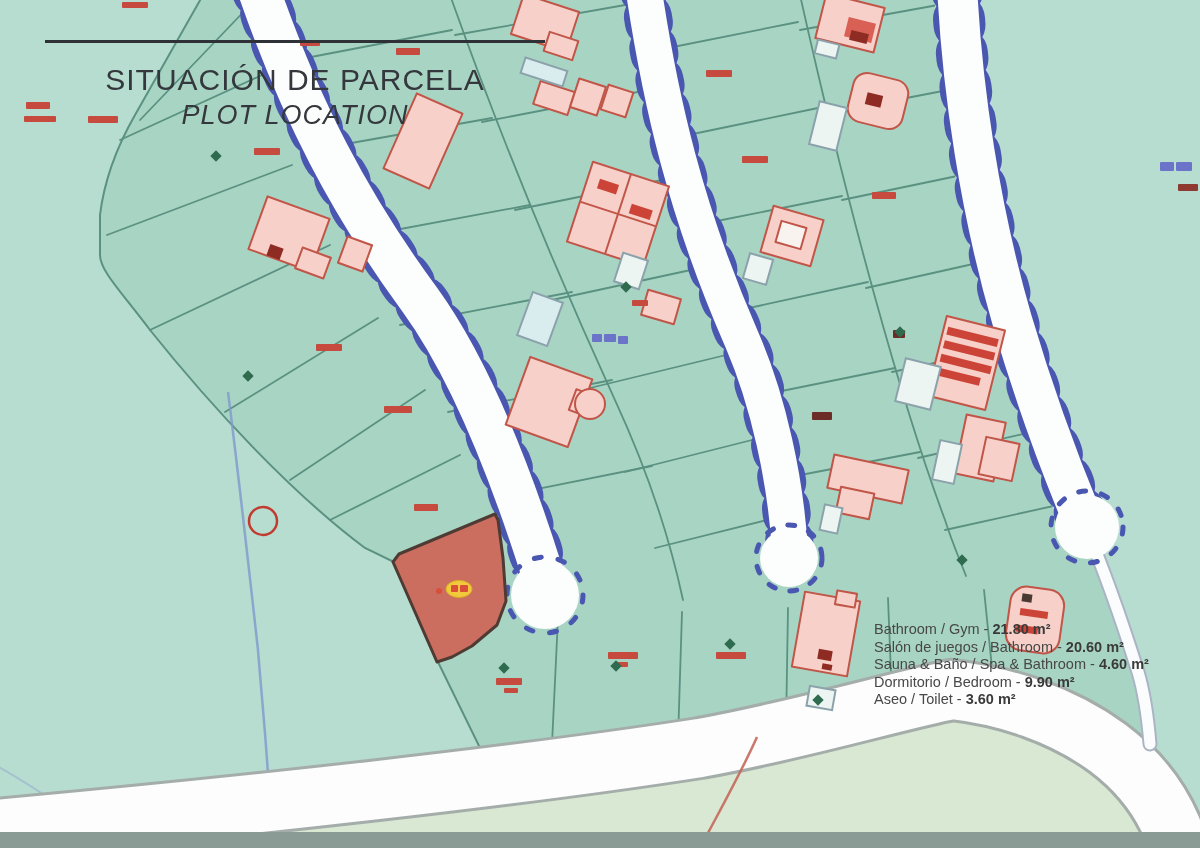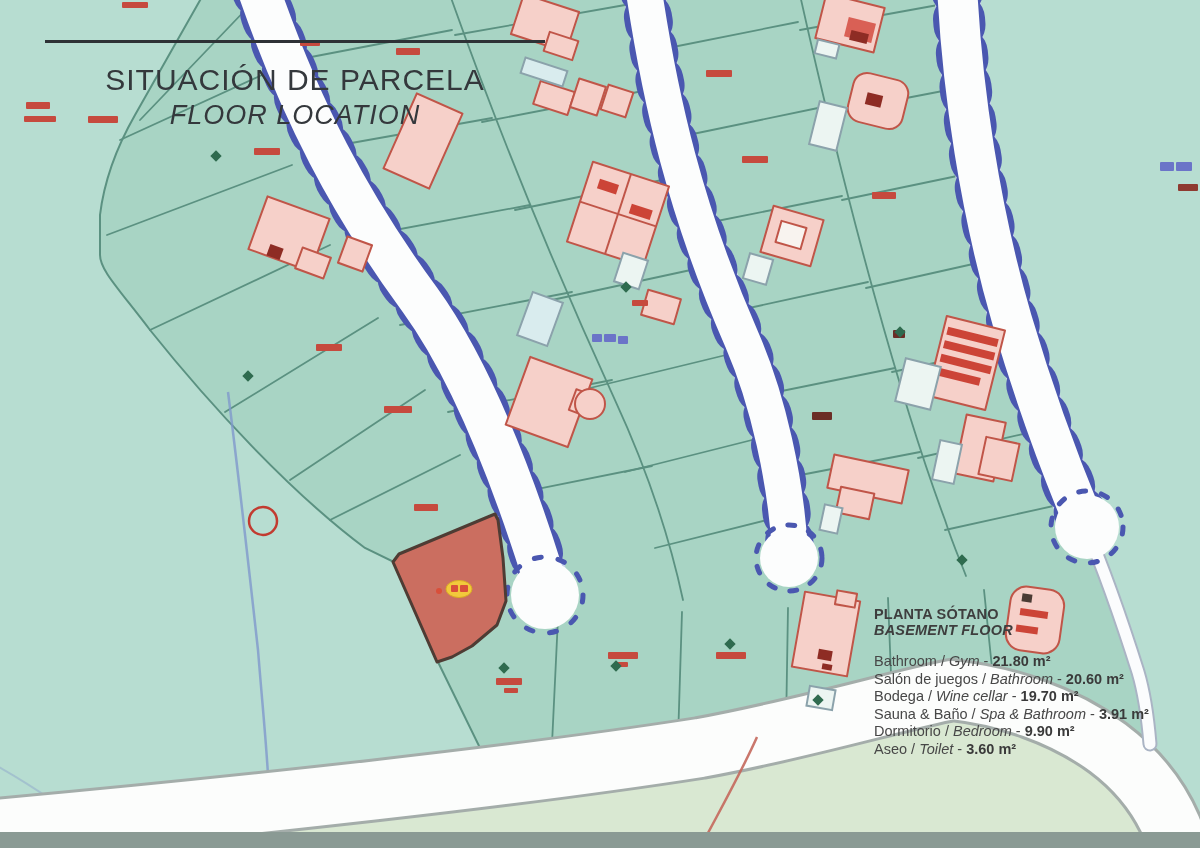--- a/index.html
+++ b/index.html
@@ -11,21 +11,21 @@
   .title-block{position:absolute;left:45px;top:40px;width:500px;text-align:center;color:#34383c;}
   .title-rule{border-top:3px solid #2e3236;width:100%;height:0;}
   .title-main{margin:20px 0 0 0;font-size:30px;line-height:34px;font-weight:500;letter-spacing:1px;}
   .title-sub{margin:3px 0 0 0;font-size:27px;line-height:30px;font-weight:500;font-style:italic;letter-spacing:1px;}
 
   
   .legend{position:absolute;left:874px;top:606px;color:#3e3e3e;}
   .legend-head{font-size:14.5px;line-height:16px;font-weight:700;letter-spacing:.2px;}
   .legend-head .en{font-style:italic;}
   .legend-items{list-style:none;margin:15px 0 0 0;padding:0;font-size:14.5px;line-height:17.5px;color:#474747;}
-  .legend-items .en{font-style:italic;}
+  .legend-items .en{}
   .legend-items .sep{white-space:pre;}
   .legend-items .area{font-weight:700;color:#3a3a3a;}
 </style>
 </head>
 <body>
 
 <div id="page">
 
 <svg id="map-svg" viewBox="0 0 1200 848" xmlns="http://www.w3.org/2000/svg">
 
@@ -273,31 +273,26 @@
   </g>
 
   <path d="M 700,848 C 720,810 740,775 757,737" stroke="#c4685c" stroke-width="2.5" fill="none" opacity="0.9"></path>
 
   <circle cx="263" cy="521" r="14" fill="none" stroke="#c23b30" stroke-width="2.5"></circle>
 </svg>
 
 <div class="title-block">
   <div class="title-rule"></div>
   <div class="title-main">SITUACIÓN DE PARCELA</div>
-  <div class="title-sub">FLOOR LOCATION</div>
+  <div class="title-sub">PLOT LOCATION</div>
 </div>
 
 <div class="legend">
-  <div class="legend-head">
-    <div class="es">PLANTA SÓTANO</div>
-    <div class="en">BASEMENT FLOOR</div>
-  </div>
   <ul class="legend-items">
     <li><span class="es">Bathroom</span><span class="sep"> / </span><span class="en">Gym</span><span class="sep"> - </span><span class="area">21.80 m²</span></li>
     <li><span class="es">Salón de juegos</span><span class="sep"> / </span><span class="en">Bathroom</span><span class="sep"> - </span><span class="area">20.60 m²</span></li>
-    <li><span class="es">Bodega</span><span class="sep"> / </span><span class="en">Wine cellar</span><span class="sep"> - </span><span class="area">19.70 m²</span></li>
-    <li><span class="es">Sauna &amp; Baño</span><span class="sep"> / </span><span class="en">Spa &amp; Bathroom</span><span class="sep"> - </span><span class="area">3.91 m²</span></li>
+    <li><span class="es">Sauna &amp; Baño</span><span class="sep"> / </span><span class="en">Spa &amp; Bathroom</span><span class="sep"> - </span><span class="area">4.60 m²</span></li>
     <li><span class="es">Dormitorio</span><span class="sep"> / </span><span class="en">Bedroom</span><span class="sep"> - </span><span class="area">9.90 m²</span></li>
     <li><span class="es">Aseo</span><span class="sep"> / </span><span class="en">Toilet</span><span class="sep"> - </span><span class="area">3.60 m²</span></li>
   </ul>
 </div>
 
 </div>
 
 </body></html>

